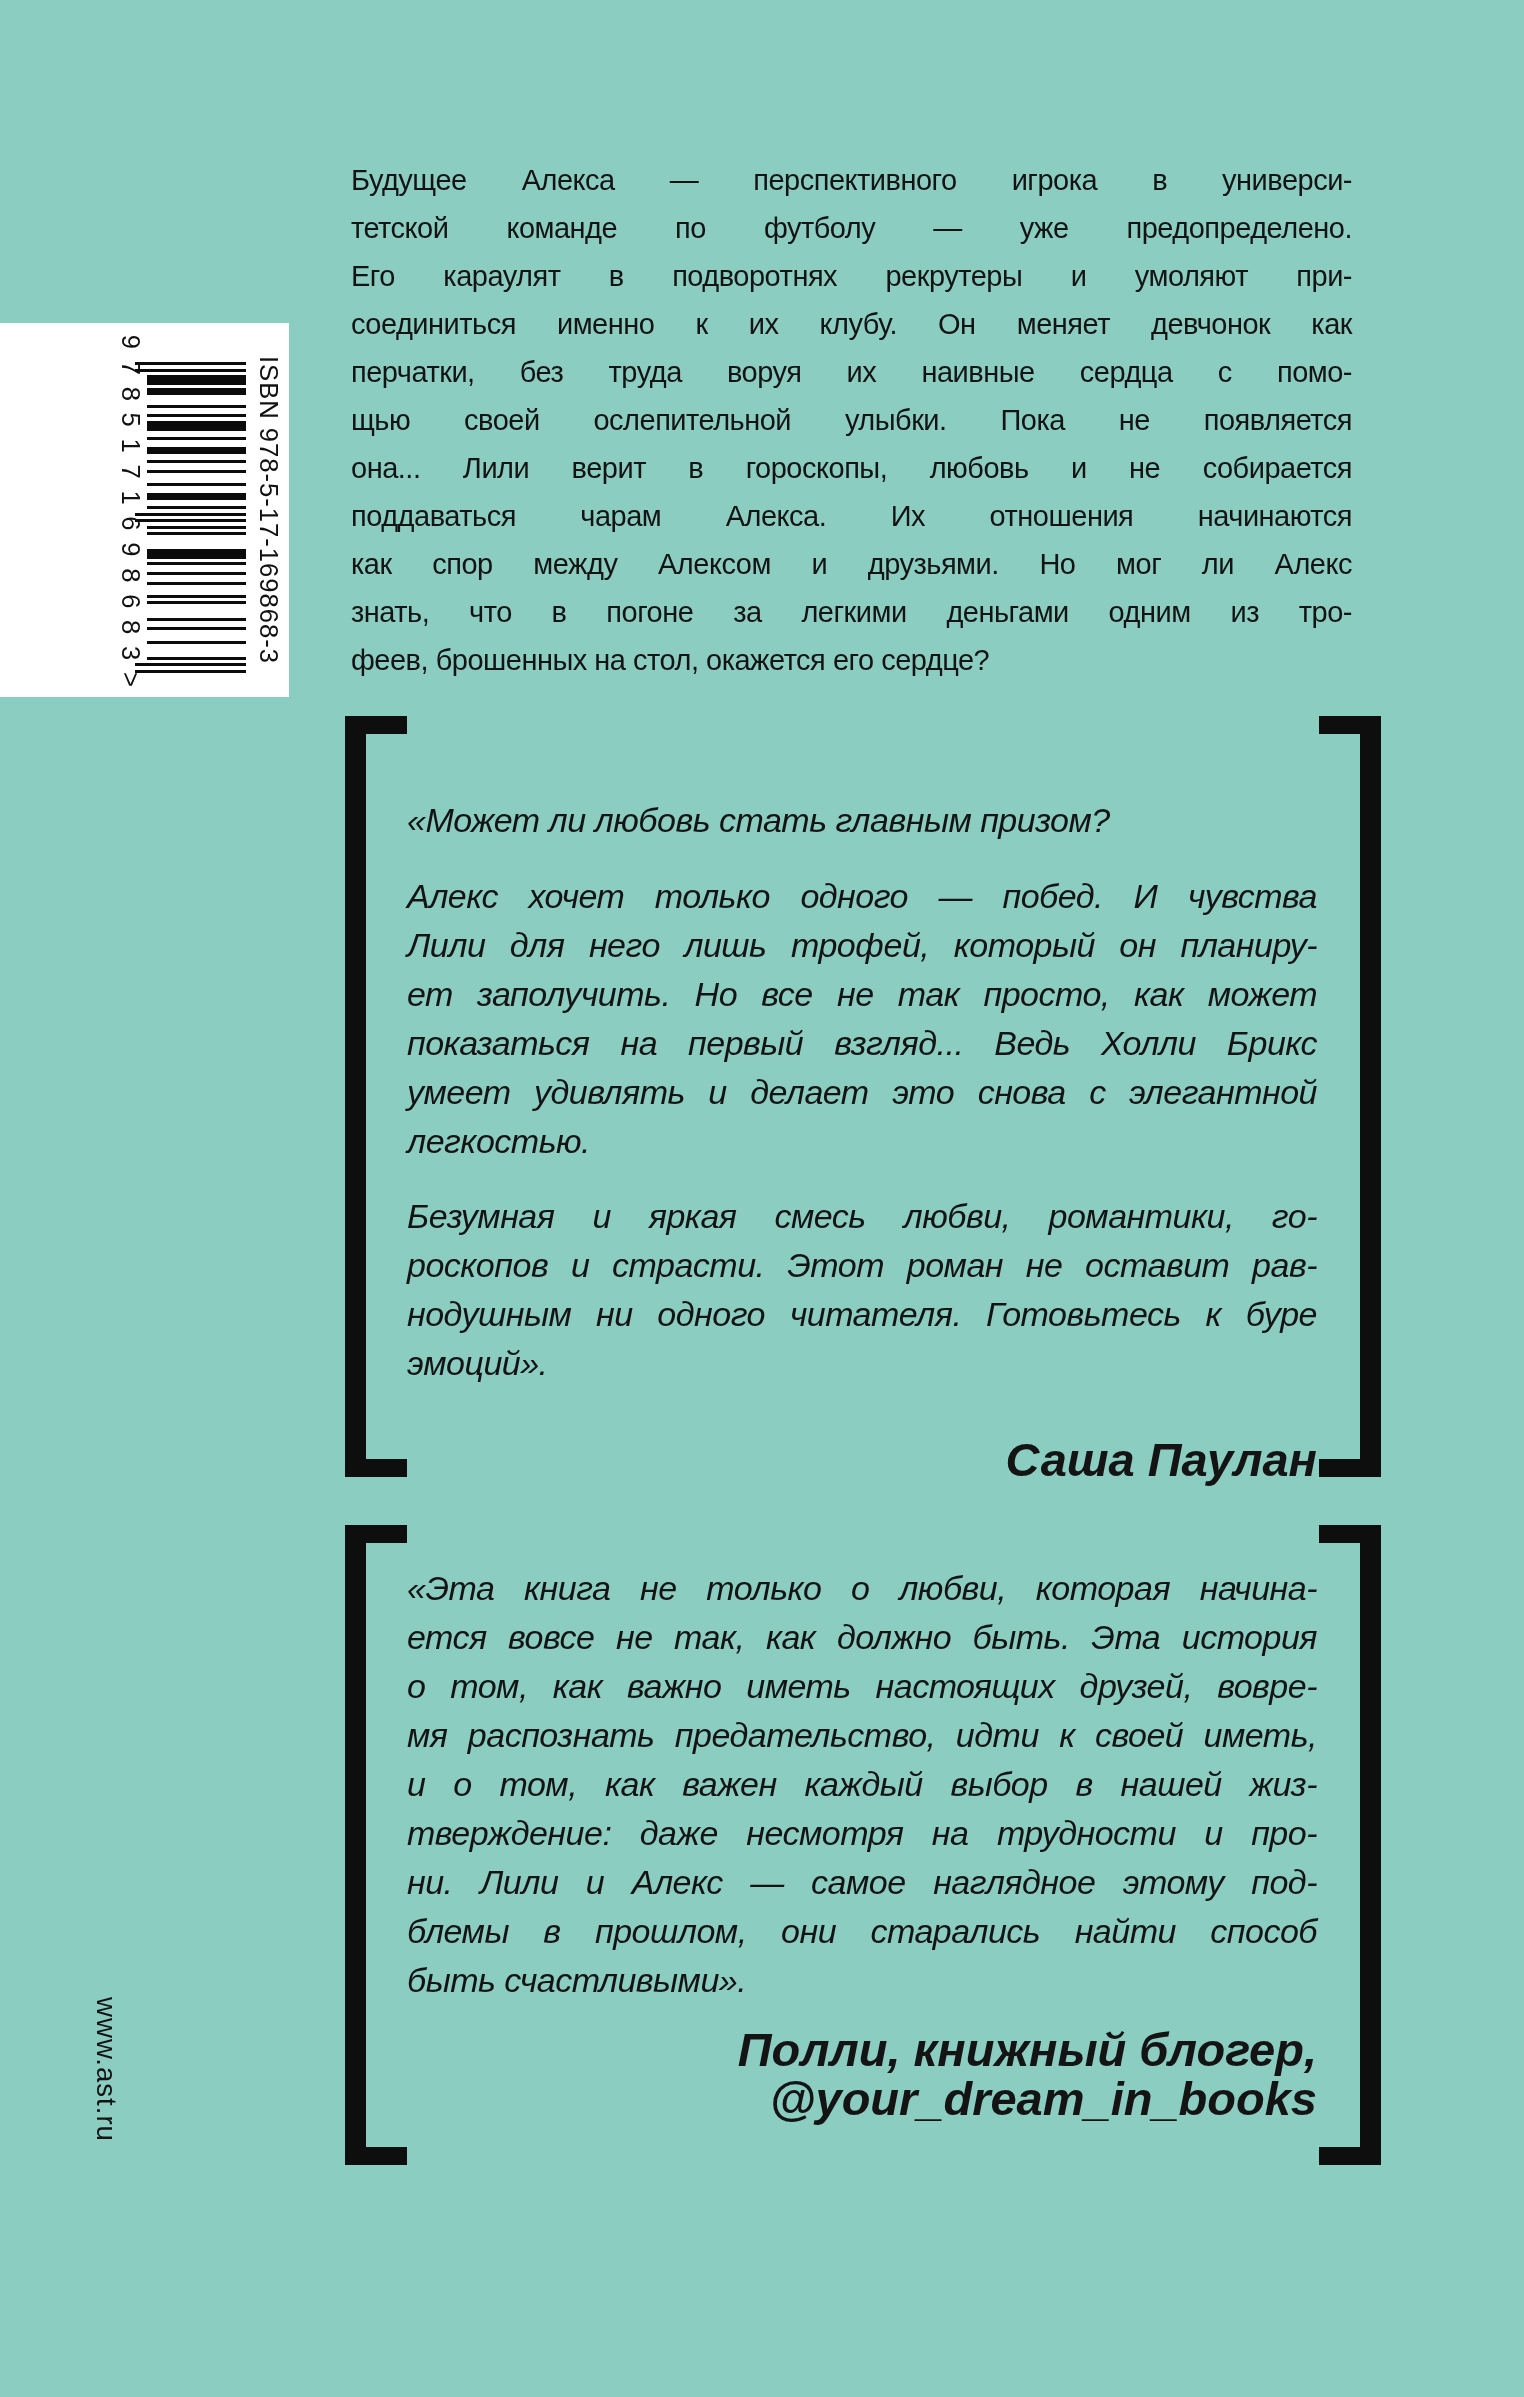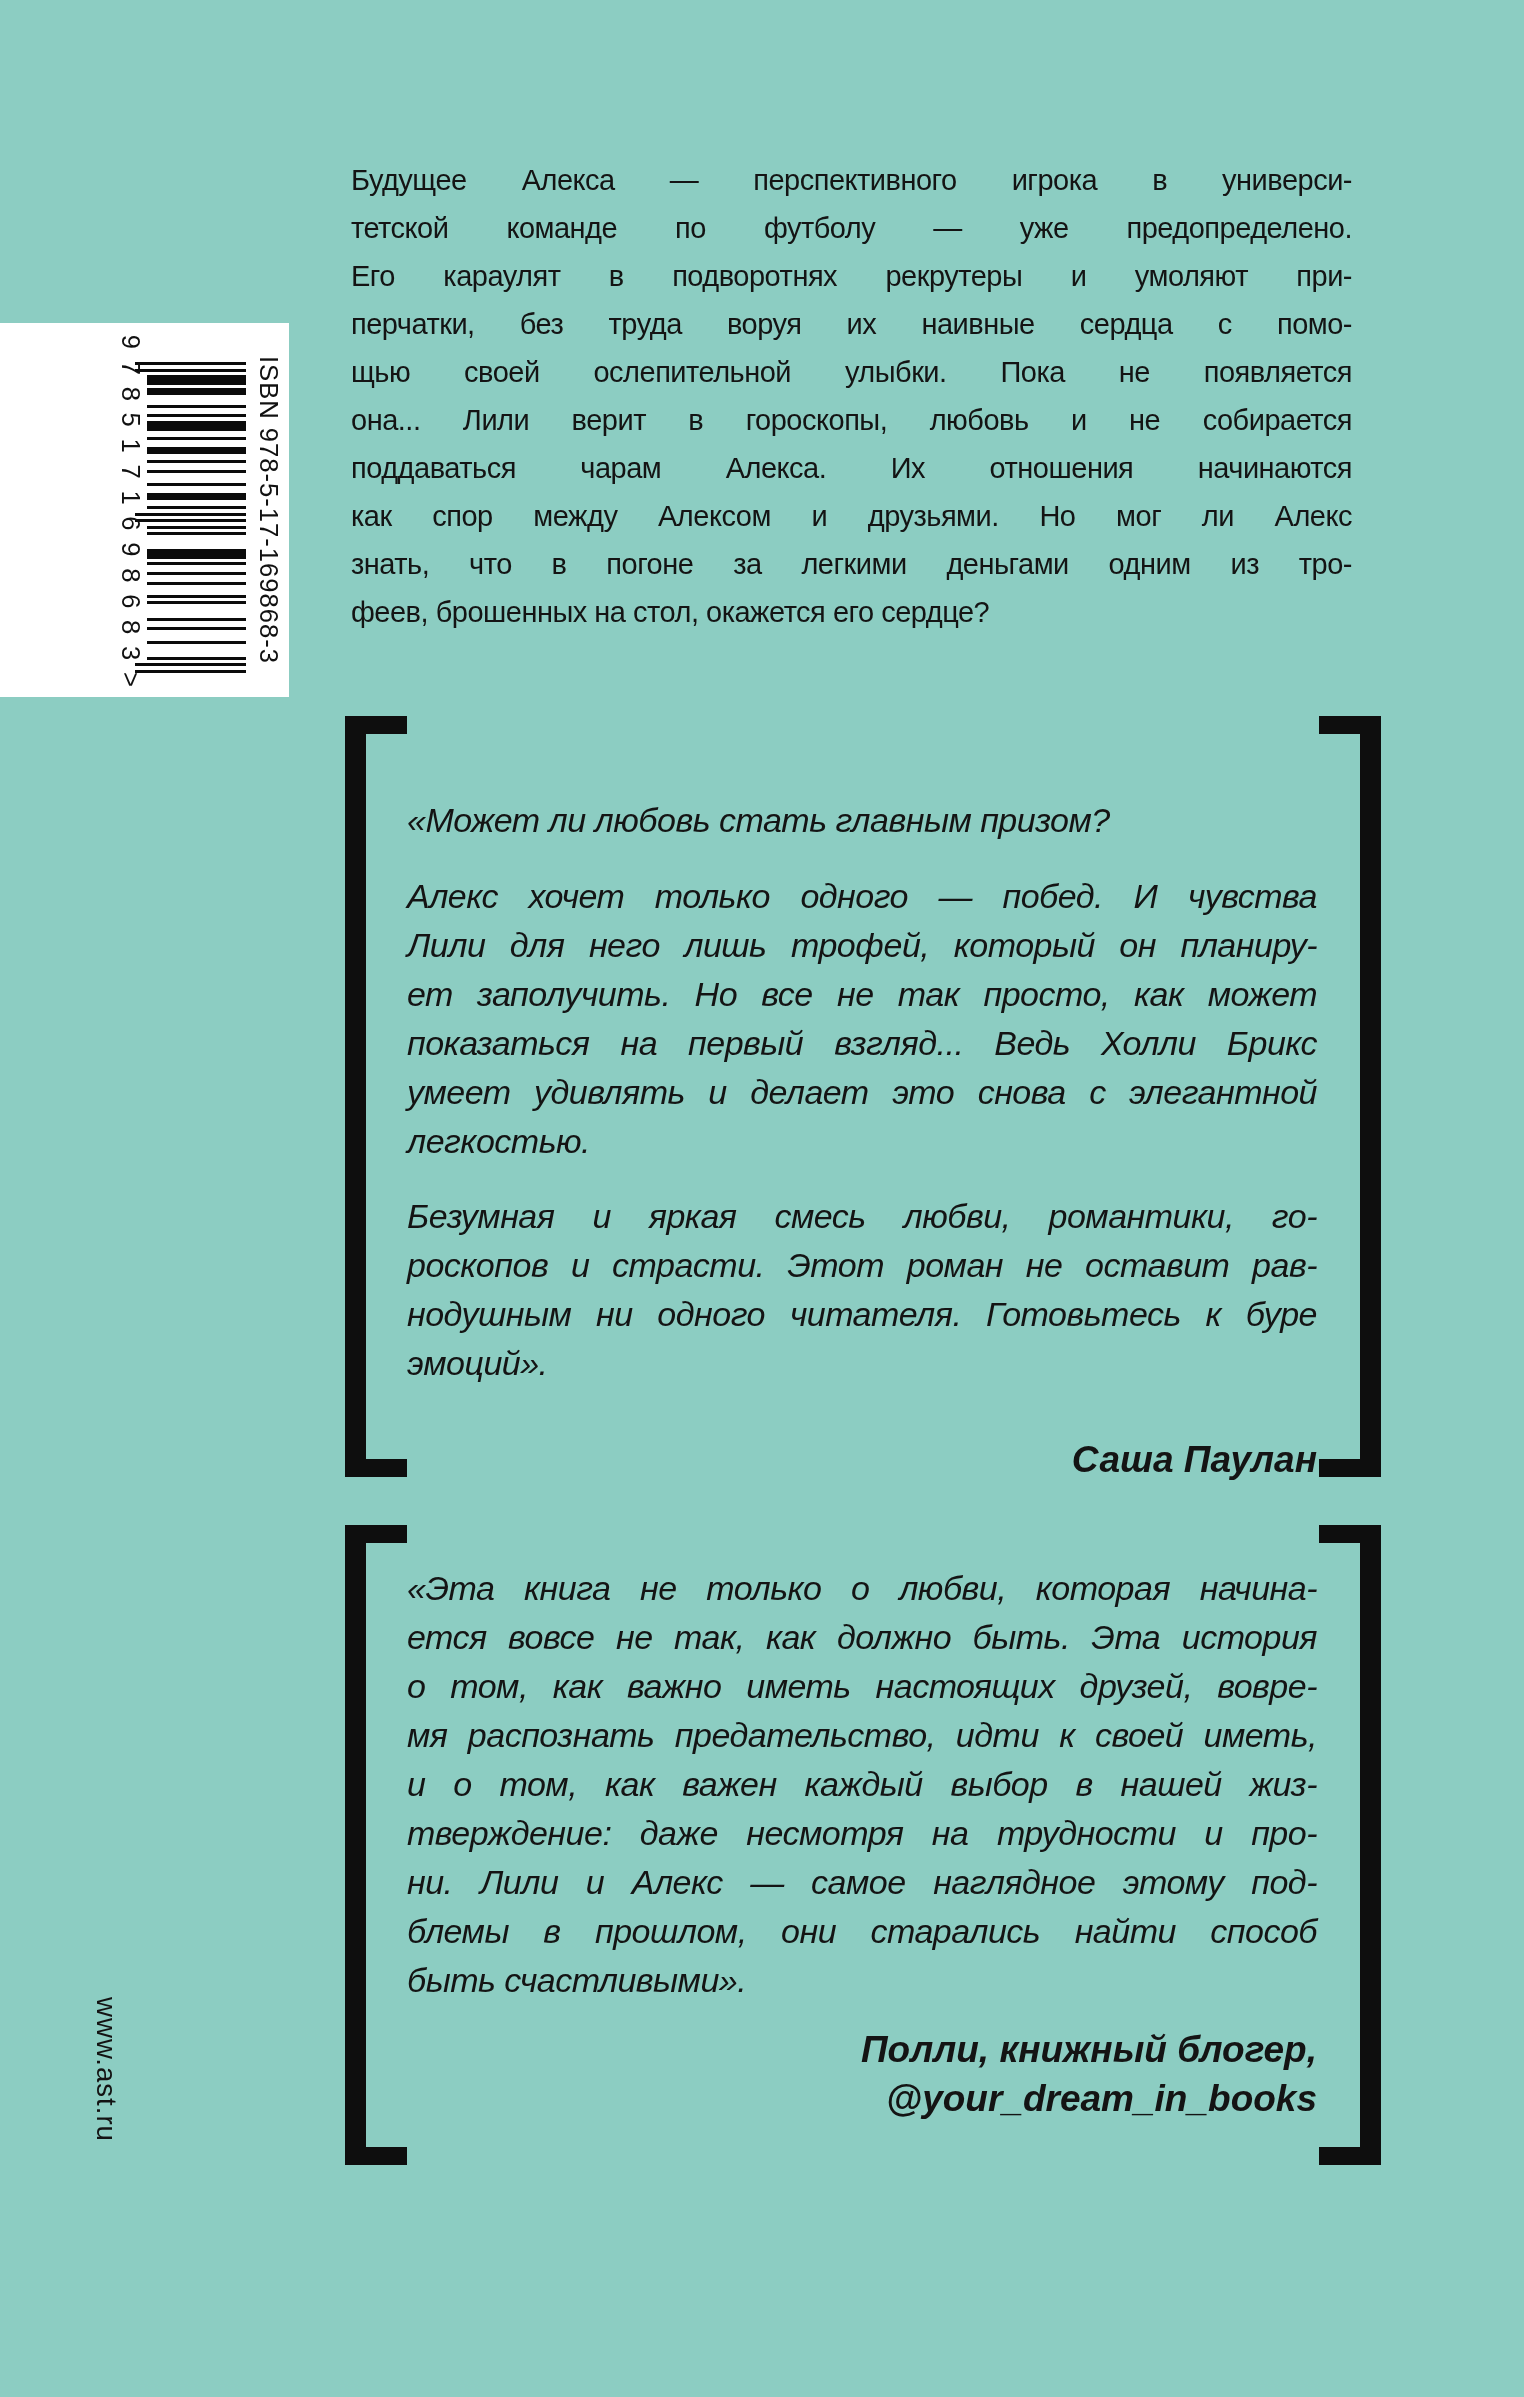--- a/index.html
+++ b/index.html
@@ -47,21 +47,21 @@
     position:absolute; left:407px; width:910px;
     font-size:34px; line-height:49px; letter-spacing:-0.5px;
     font-style:italic; font-weight:400;
   }
   .q1 { top:796px; }
   .q2 { top:1564px; }
   .qpara { margin:0; }
   .qpara + .qpara { margin-top:26.6px; }
   .attribution {
     text-align:right; font-weight:bold; font-style:italic;
-    font-size:37px; line-height:49px; letter-spacing:0;
+    font-size:47px; line-height:49px; letter-spacing:0;
   }
   .attr1 { margin-top:47px; }
   .attr2 { margin-top:19.7px; }
 
   
   .bracket { position:absolute; width:63px; }
   .bracket::before, .bracket::after {
     content:""; position:absolute; width:41px; height:17.7px; background:#0e0e0e;
   }
   .bracket::before { top:0; }
@@ -137,20 +137,21 @@
           <span>3</span>
           <span>&gt;</span>
         </div>
     </div>
   </div>
 
   <div class="annotation" id="annotation">
       <div class="tline just">Будущее Алекса — перспективного игрока в универси-</div>
       <div class="tline just">тетской команде по футболу — уже предопределено.</div>
       <div class="tline just">Его караулят в подворотнях рекрутеры и умоляют при-</div>
+      <div class="tline just">соединиться именно к их клубу. Он меняет девчонок как</div>
       <div class="tline just">перчатки, без труда воруя их наивные сердца с помо-</div>
       <div class="tline just">щью своей ослепительной улыбки. Пока не появляется</div>
       <div class="tline just">она... Лили верит в гороскопы, любовь и не собирается</div>
       <div class="tline just">поддаваться чарам Алекса. Их отношения начинаются</div>
       <div class="tline just">как спор между Алексом и друзьями. Но мог ли Алекс</div>
       <div class="tline just">знать, что в погоне за легкими деньгами одним из тро-</div>
       <div class="tline">феев, брошенных на стол, окажется его сердце?</div>
     </div>
 
   <div class="bracket bracket-left b1"></div>

